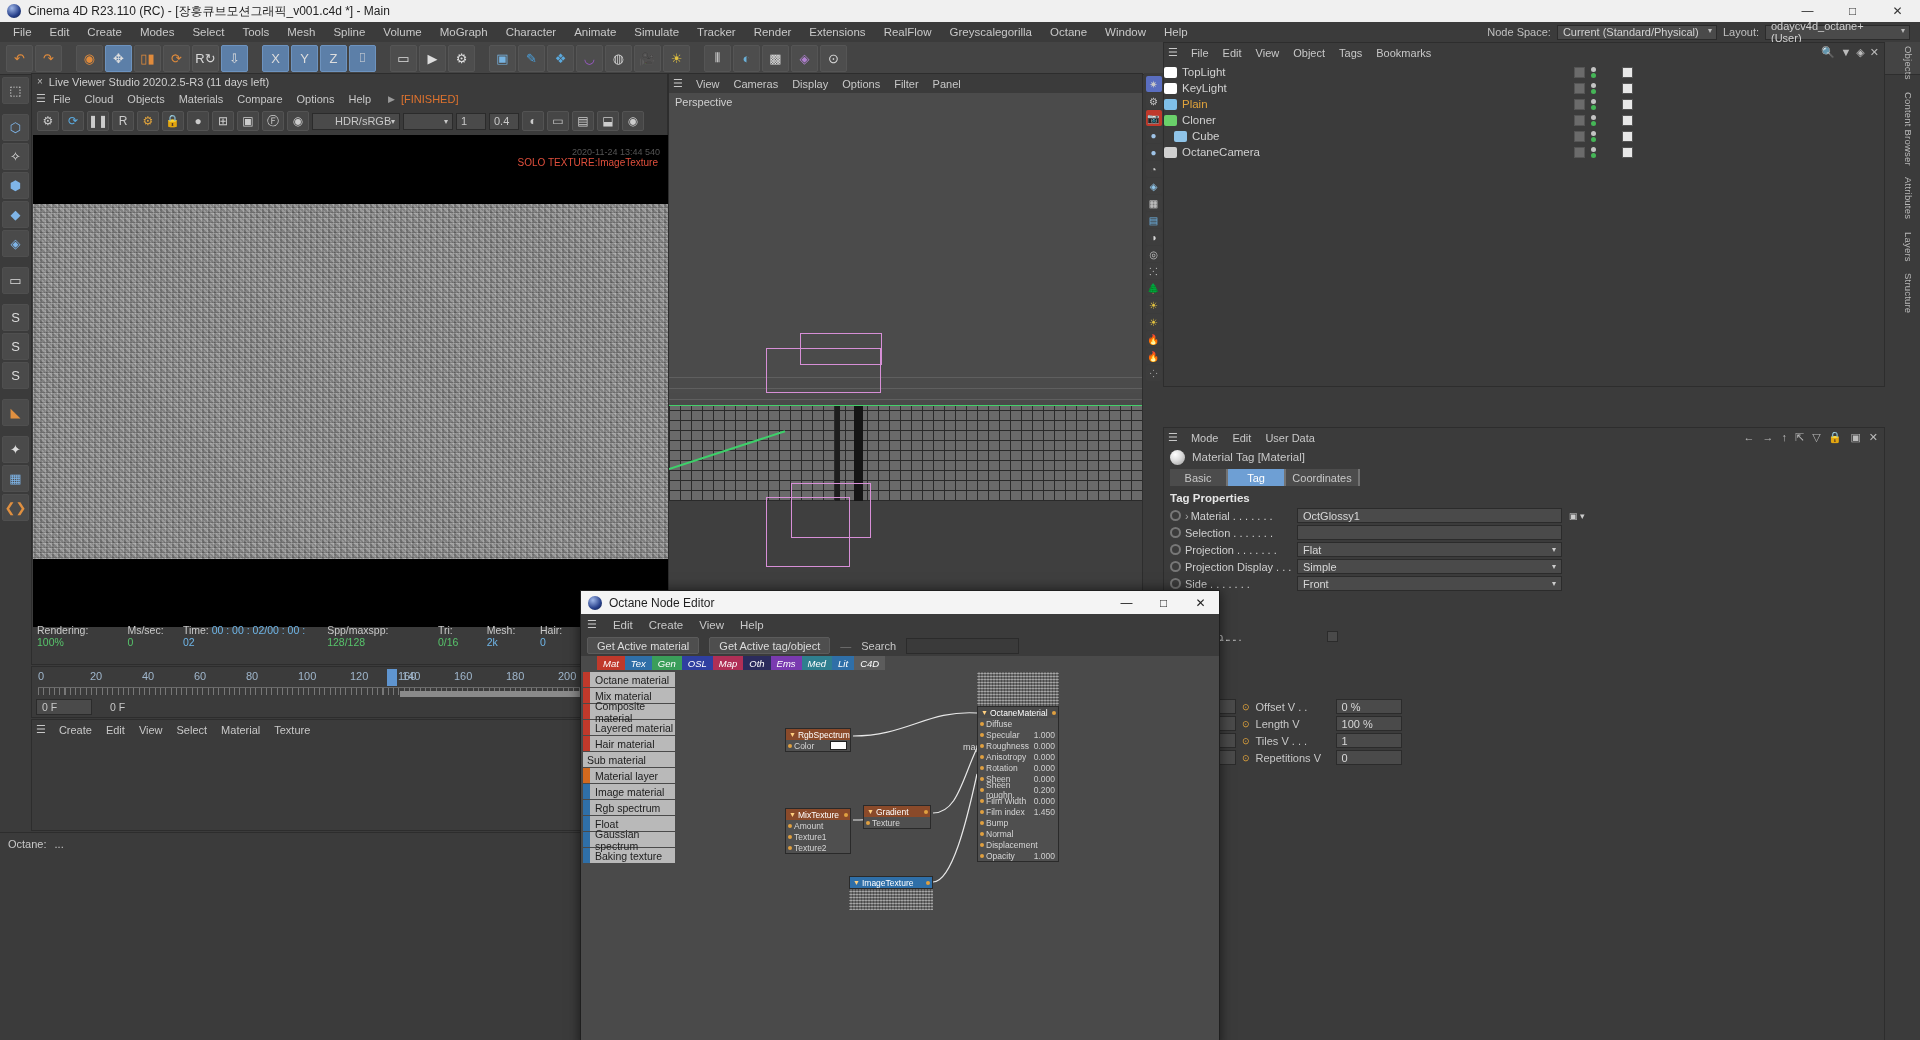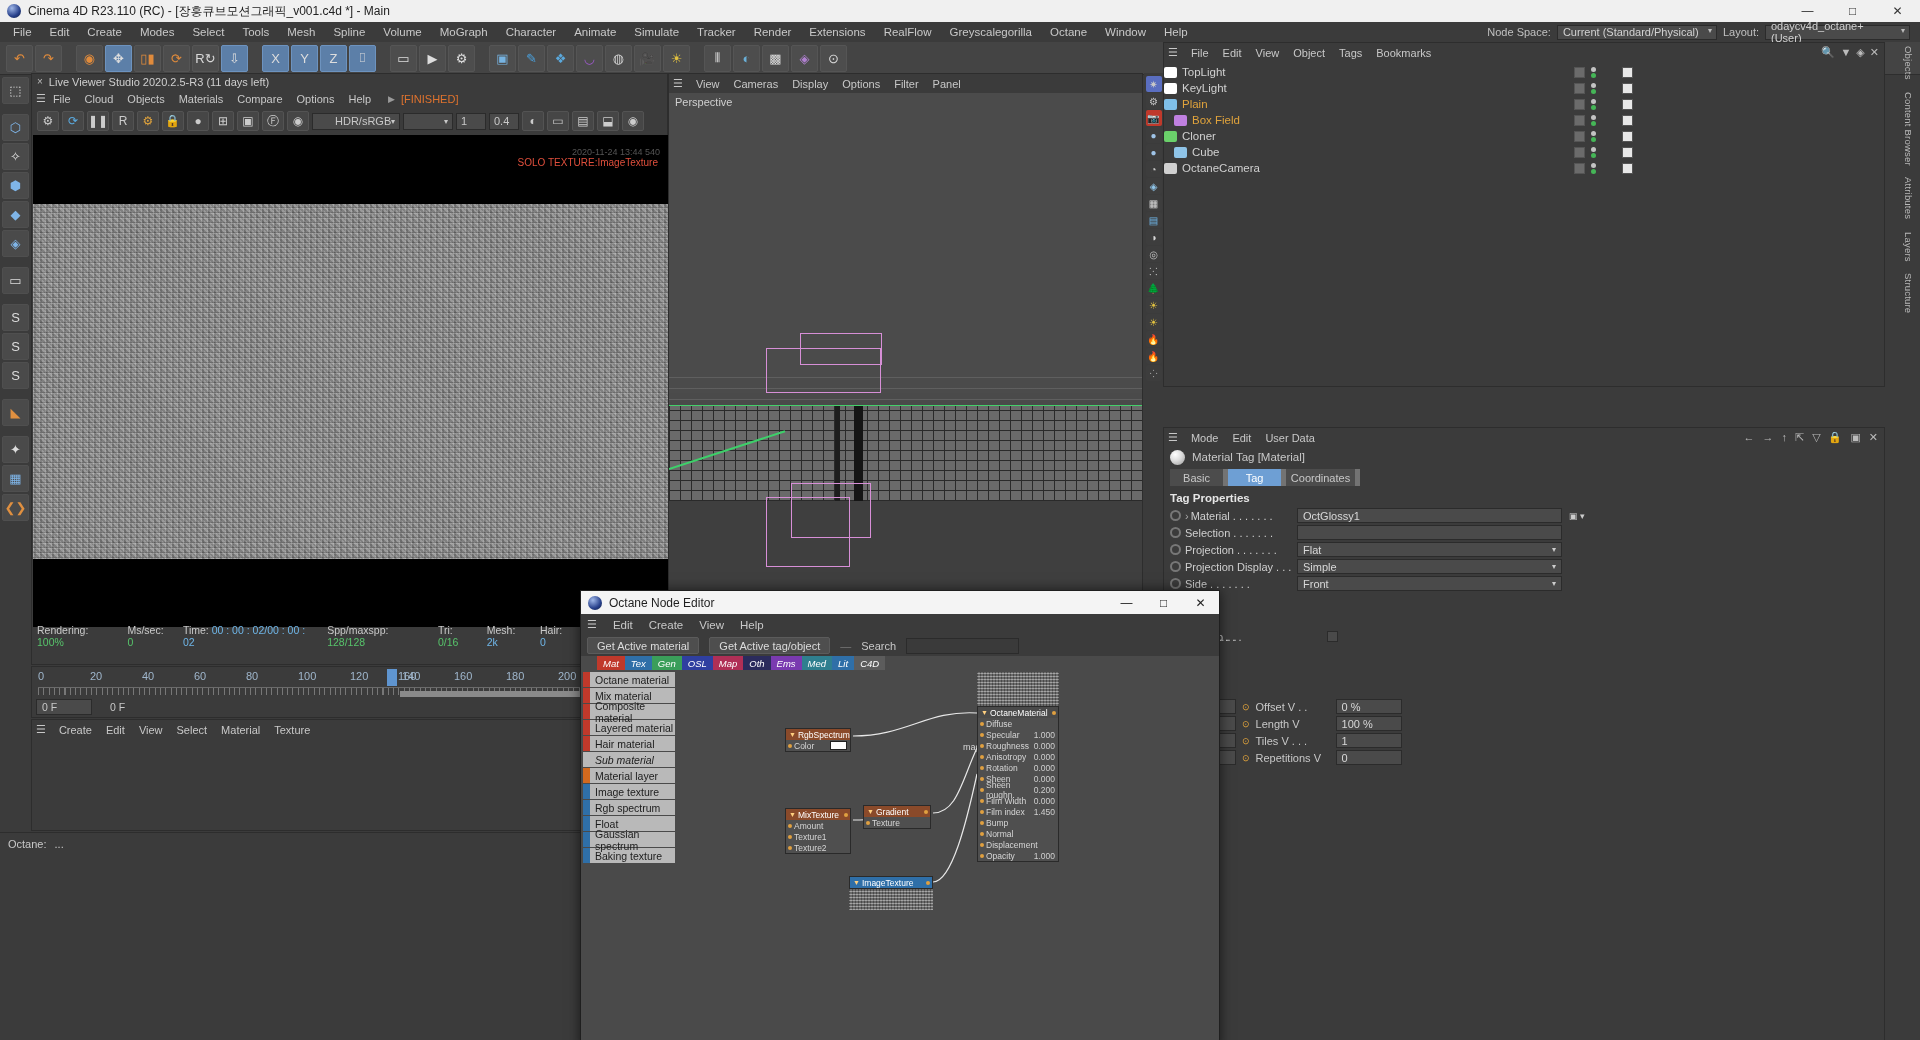--- a/index.html
+++ b/index.html
@@ -149,21 +149,21 @@
   .attr { position:absolute; left:0; top:385px; width:722px; height:615px; background:#3b3b3b; border:1px solid #2d2d2d;}
   .at-menu { height:19px; display:flex; align-items:center; padding-left:4px;}
   .at-menu .burger { margin-right:6px;}
   .at-menu .mi { padding:2px 7px; font-size:11px;}
   .at-nav { margin-left:auto; display:flex; gap:8px; padding-right:6px; color:#bbb; font-size:11px;}
   .at-head { height:20px; display:flex; align-items:center; gap:7px; padding-left:6px; font-size:11.5px;}
   .at-ball { width:15px; height:15px; border-radius:50%;
      background:radial-gradient(circle at 35% 30%, #ffffff 0%, #dcdcdc 45%, #9a9a9a 100%);}
   .at-tabs { display:flex; height:17px; margin:2px 0 0 6px; }
   .at-tab { width:58px; height:17px; background:#4c4c4c; display:flex; align-items:center; justify-content:center;
-     font-size:11px; border-right:5px solid #737373;}
+     font-size:11px; border-right:2px solid #737373;}
   .at-tab.act { background:#6e9fd4; color:#fff;}
   .at-section { font-weight:bold; font-size:11.5px; color:#e6e6e6; padding:6px 0 3px 6px; }
   .prow { height:17px; display:flex; align-items:center; padding-left:6px; font-size:11px; gap:4px;}
   .pknob { width:11px; height:11px; border-radius:50%; border:2px solid #777; background:#3b3b3b; flex:0 0 auto;}
   .plabel { width:108px; color:#cfcfcf; white-space:nowrap; overflow:hidden; }
   .plabel .arrw { color:#aaa; margin-right:2px;}
   .pfield { height:15px; background:#4a4a4a; border:1px solid #2b2b2b; display:flex; align-items:center;
      padding-left:5px; font-size:11px; color:#d8d8d8; position:relative;}
   .pfield.sel-drop:after { content:"▾"; position:absolute; right:5px; font-size:8px; color:#ccc;} .w-med{width:265px;}
   .pchk { width:11px; height:11px; background:#4a4a4a; border:1px solid #2b2b2b; }
@@ -197,21 +197,21 @@
      display:flex; align-items:center; font-size:11px; color:#dcdcdc;}
   .nw-dash { color:#777; }
   .nw-srch { font-size:11px; }
   .nw-srchbox { width:113px; height:16px; background:#3a3a3a; border:1px solid #2b2b2b;}
   .nw-tabs { display:flex; height:14px; margin-left:16px;font-style:italic; }
   .nt { padding:0 6px; height:14px; display:flex; align-items:center; font-size:9.5px; color:#fff;}
   .nw-body { position:relative; height:371px; background:#4a4a4a; overflow:hidden;}
   .nlist { position:absolute; left:2px; top:2px; width:92px; }
   .nli { height:15px; display:flex; align-items:center; font-size:10.5px; color:#1c1c1c; background:#b9b9b9; margin-bottom:1px;}
   .nli .swatch { width:7px; height:15px; margin-right:5px; flex:0 0 auto;}
-  .nli.plain { padding-left:12px;font-style:italic; }
+  .nli.plain { padding-left:4px; }
 
   
   .graph { position:absolute; left:96px; top:0; right:0; bottom:0; }
   .nd { position:absolute; background:#4f4f4f; border:1px solid #2a2a2a; font-size:9px; color:#d6d6d6; }
   .nd .hdr { height:11px; display:flex; align-items:center; padding-left:3px; font-size:8.5px; color:#fff; gap:2px;}
   .nd .hdr .tri { font-size:7px; color:#ffd080;}
   .nd .port { height:11px; display:flex; align-items:center; padding-left:8px; font-size:8.5px; position:relative;}
   .nd .port .pin { position:absolute; left:2px; top:3.5px; width:4px; height:4px; border-radius:50%; background:#e0a040;}
   .nd .val { margin-left:auto; padding-right:3px; color:#cfcfcf;}
   .swbox { width:17px; height:9px; background:#fff; border:1px solid #222; margin-left:auto; margin-right:3px;}
@@ -512,32 +512,20 @@
             <span class="nm" style="color: rgb(224, 163, 60);">Plain</span>
             <span class="dots">
               <span class="tagbox"></span>
               <span class="dotcol">
                 <span class="dotr"></span>
                 <span class="dotg"></span>
               </span>
               <span class="tagbox" style="background:#e8e8e8;margin-left:22px"></span>
             </span>
           </div>
-          <div class="om-row indent1">
-            <span class="ico" style="background: rgb(192, 128, 224);"></span>
-            <span class="nm" style="color: rgb(224, 163, 60);">Box Field</span>
-            <span class="dots">
-              <span class="tagbox"></span>
-              <span class="dotcol">
-                <span class="dotr"></span>
-                <span class="dotg"></span>
-              </span>
-              <span class="tagbox" style="background:#e8e8e8;margin-left:22px"></span>
-            </span>
-          </div>
           <div class="om-row">
             <span class="ico" style="background: rgb(106, 208, 106);"></span>
             <span class="nm" style="color: rgb(208, 208, 208);">Cloner</span>
             <span class="dots">
               <span class="tagbox"></span>
               <span class="dotcol">
                 <span class="dotr"></span>
                 <span class="dotg"></span>
               </span>
               <span class="tagbox" style="background:#e8e8e8;margin-left:22px"></span>
@@ -737,21 +725,21 @@
           </div>
           <div class="nli plain">
             <span>Sub material</span>
           </div>
           <div class="nli">
             <span class="swatch" style="background: rgb(210, 105, 30);"></span>
             <span>Material layer</span>
           </div>
           <div class="nli">
             <span class="swatch" style="background: rgb(47, 111, 168);"></span>
-            <span>Image texture</span>
+            <span>Image material</span>
           </div>
           <div class="nli">
             <span class="swatch" style="background: rgb(47, 111, 168);"></span>
             <span>Rgb spectrum</span>
           </div>
           <div class="nli">
             <span class="swatch" style="background: rgb(47, 111, 168);"></span>
             <span>Float</span>
           </div>
           <div class="nli">

